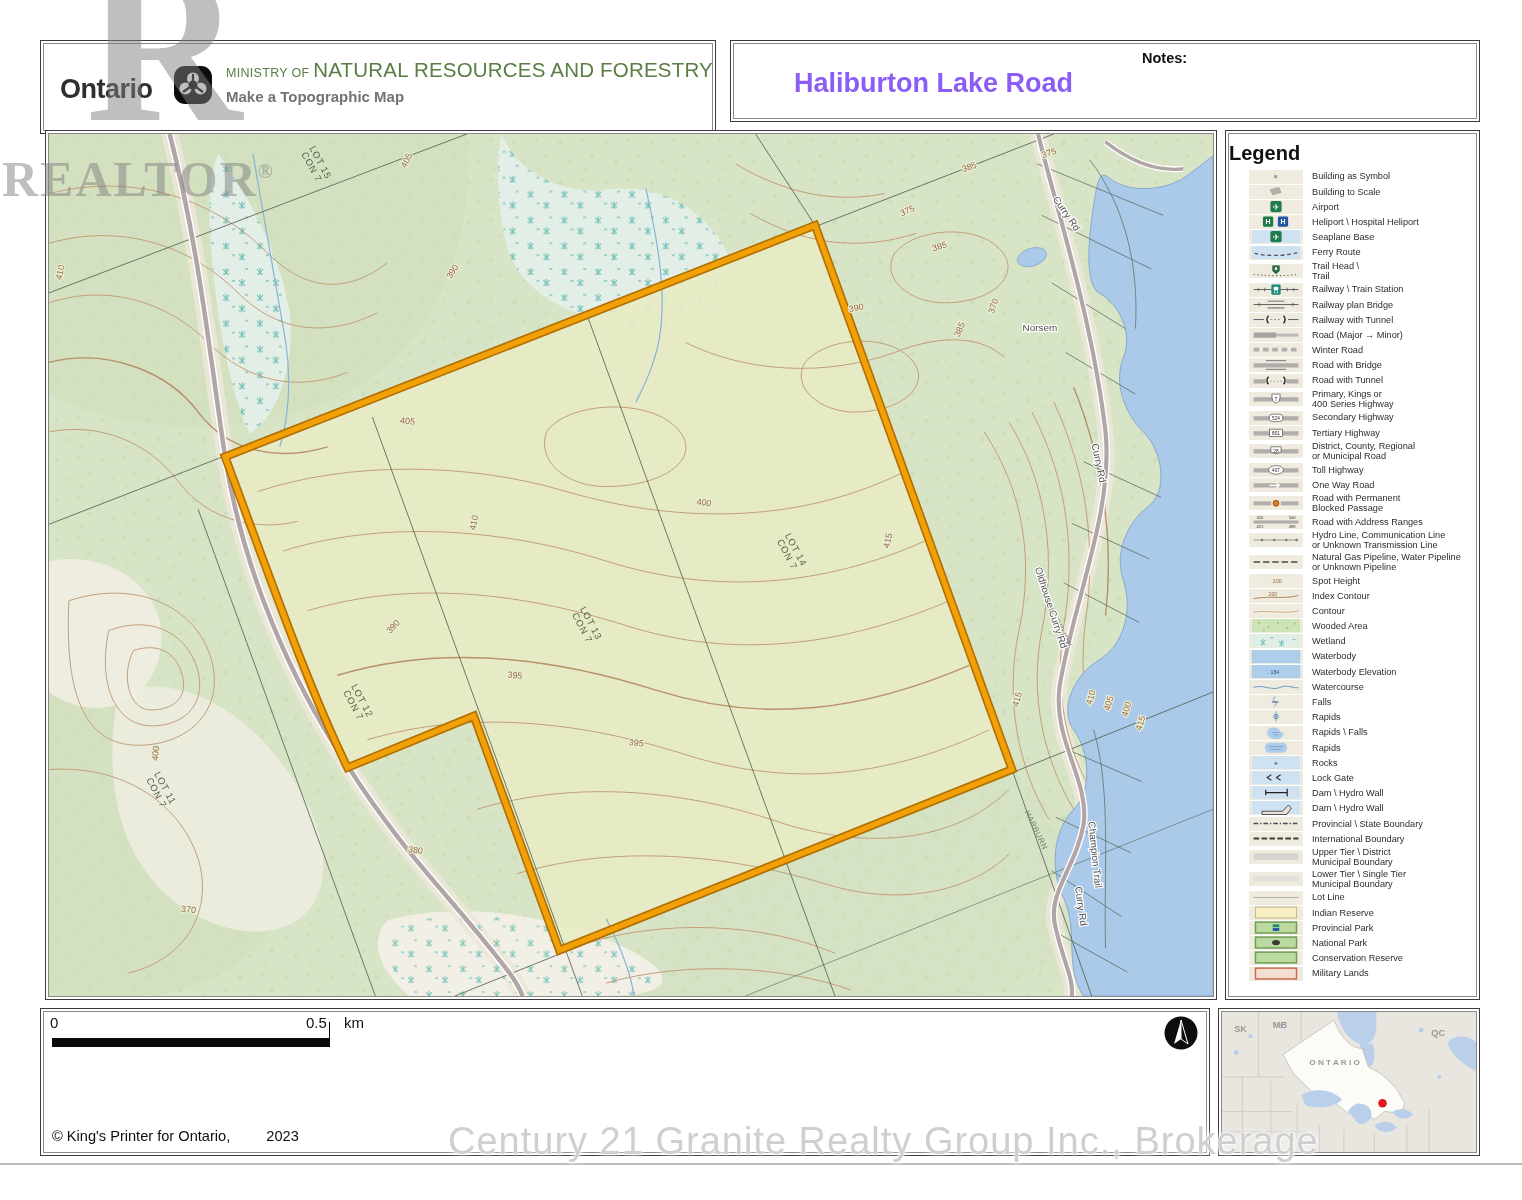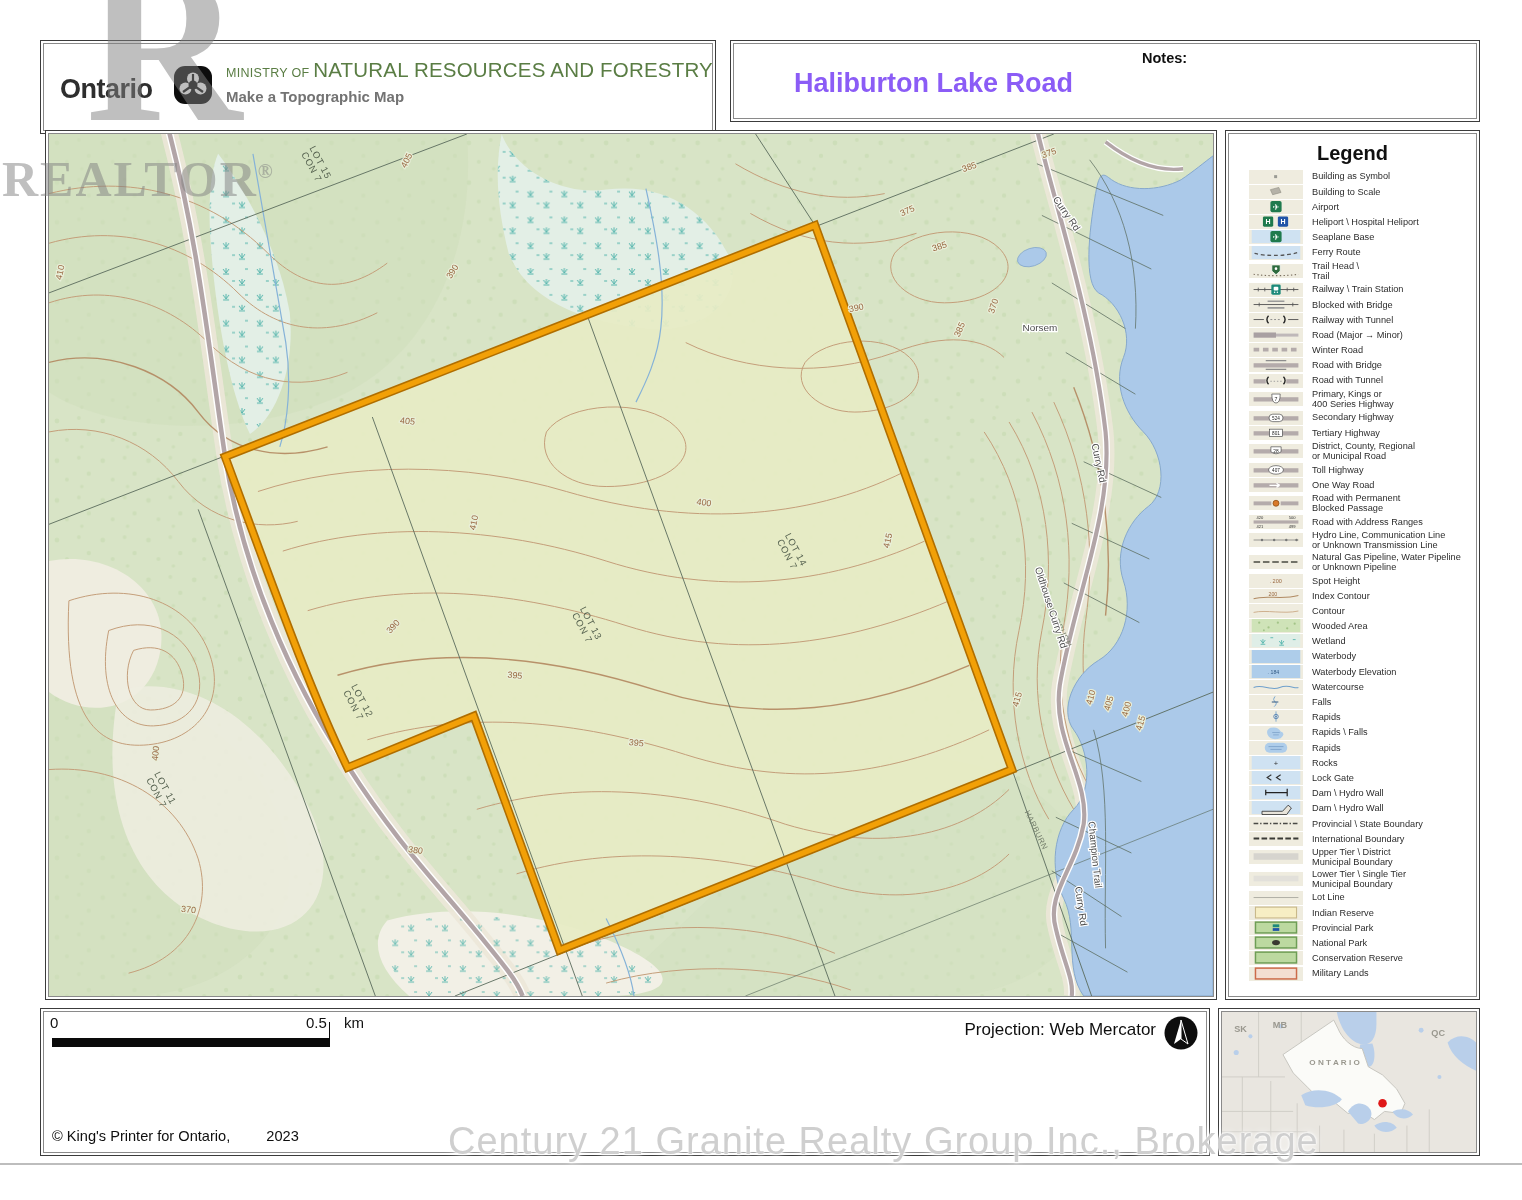--- a/index.html
+++ b/index.html
@@ -10,21 +10,21 @@
   
   .brand-word{position:absolute;left:16px;top:30px;font-size:27px;font-weight:bold;color:#2e2e2e;letter-spacing:-0.5px;}
   .trillium{position:absolute;left:130px;top:22px;}
   .ministry-line{position:absolute;left:182px;top:14px;white-space:nowrap;color:#5a7d44;}
   .ministry-prefix{font-size:12.5px;letter-spacing:.3px;}
   .ministry-name{font-size:20.5px;letter-spacing:.2px;}
   .app-title{position:absolute;left:182px;top:44px;font-size:15px;font-weight:bold;color:#737373;}
   .map-title{position:absolute;left:60px;top:24px;font-size:27px;font-weight:bold;color:#8b5cf6;}
   .notes-label{position:absolute;left:408px;top:6px;font-size:14.5px;font-weight:bold;color:#101010;}
   
-  .legend-title{text-align:center;font-size:20px;font-weight:bold;margin:8px 0 4px 0;color:#101010;}
+  .legend-title{text-align:left;font-size:20px;font-weight:bold;margin:8px 0 4px 0;color:#101010;}
   .lg-rows{margin-left:20px;}
   .lg-row{display:flex;align-items:center;gap:9px;padding:0.6px 0;}
   .lg-sym{flex:0 0 54px;height:14px;background:#efecdf;display:flex;align-items:center;justify-content:center;}
   .lg-sym svg{display:block;}
   .lg-sym text{font-family:"Liberation Sans",sans-serif;}
   .lg-label{font-size:9.2px;line-height:1.12;color:#2c2c2c;white-space:pre-line;}
   
   .f-scale-num{position:absolute;top:2px;font-size:15px;color:#111;}
   .f-bar{position:absolute;left:8px;top:26px;width:278px;height:9px;background:#0a0a0a;}
   .f-tick{position:absolute;left:285px;top:10px;width:1px;height:16px;background:#0a0a0a;}
@@ -328,21 +328,21 @@
           <div class="lg-label">Railway \ Train Station</div>
         </div>
         <div class="lg-row">
           <span class="lg-sym">
             <svg width="52" height="14" viewBox="0 0 52 15">
               <line x1="2" y1="7" x2="50" y2="7" stroke="#555" stroke-width="1"></line>
               <path d="M8,5 v4 M44,5 v4" stroke="#555" stroke-width="0.9"></path>
               <path d="M17,3.5 h18 M17,10.5 h18" stroke="#9a9a9a" stroke-width="1.8"></path>
             </svg>
           </span>
-          <div class="lg-label">Blocked with Bridge</div>
+          <div class="lg-label">Railway plan Bridge</div>
         </div>
         <div class="lg-row">
           <span class="lg-sym">
             <svg width="52" height="14" viewBox="0 0 52 15">
               <path d="M2,7 h11 M39,7 h11" stroke="#555" stroke-width="1"></path>
               <path d="M18,3 a5.5,5.5 0 0 0 0,8" stroke="#222" stroke-width="1.5" fill="none"></path>
               <path d="M34,3 a5.5,5.5 0 0 1 0,8" stroke="#222" stroke-width="1.5" fill="none"></path>
               <line x1="20" y1="7" x2="32" y2="7" stroke="#888" stroke-width="1" stroke-dasharray="2,2"></line>
             </svg>
           </span>
@@ -738,21 +738,20 @@
     <span class="f-scale-num" style="left:6px;">0</span>
     <span class="f-scale-num" style="left:262px;">0.5</span>
     <span class="f-scale-num" style="left:300px;">km</span>
     <div class="f-bar"></div>
     <div class="f-tick"></div>
     <div class="f-kings">
       <span>© King's Printer for Ontario,</span>
       <span style="display:inline-block;width:28px;"></span>
       <span>2023</span>
     </div>
-    <div class="f-proj">Projection: Web Mercator</div>
     <span class="north-arrow">
       <svg width="38" height="38" viewBox="-19 -19 38 38">
         <circle cx="0" cy="0" r="16.5" fill="#0d0d0d"></circle>
         <path d="M0,-13 L-7,11 L0,6 Z" fill="#fff"></path>
         <path d="M0,-13 L7,11 L0,6 Z" fill="#0d0d0d" stroke="#fff" stroke-width="1"></path>
       </svg>
     </span>
   </div>
 </div>
 

